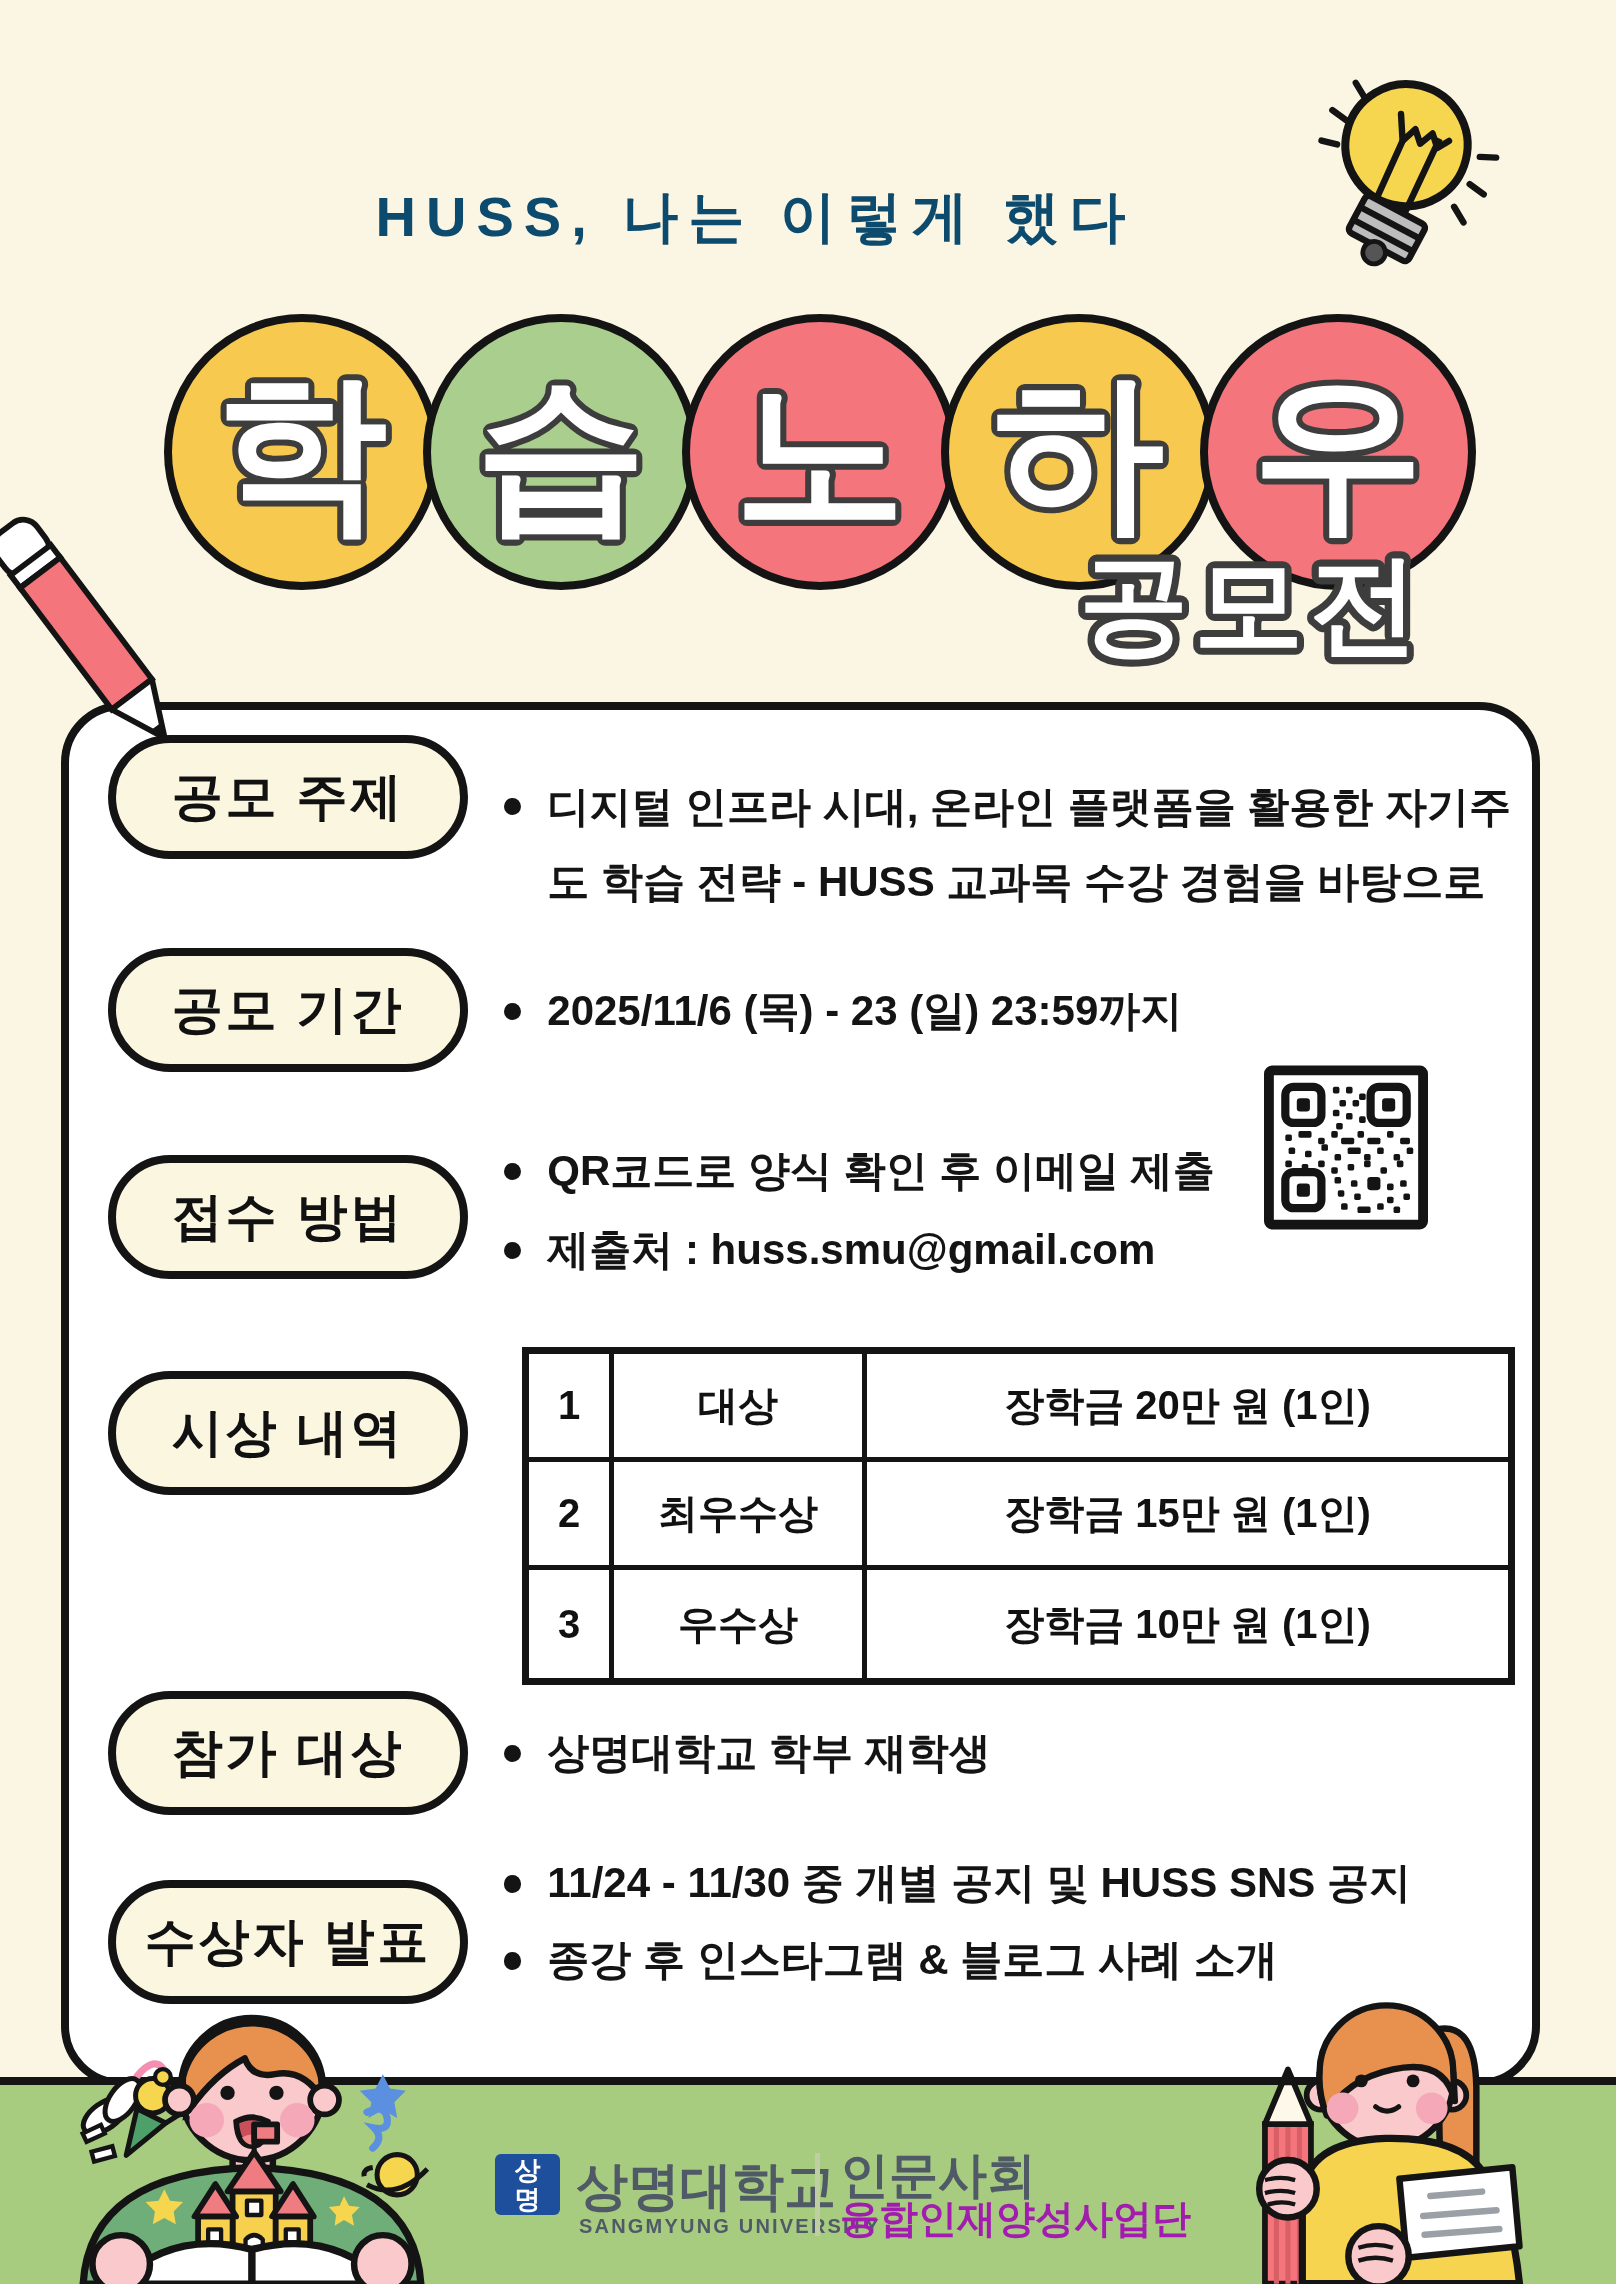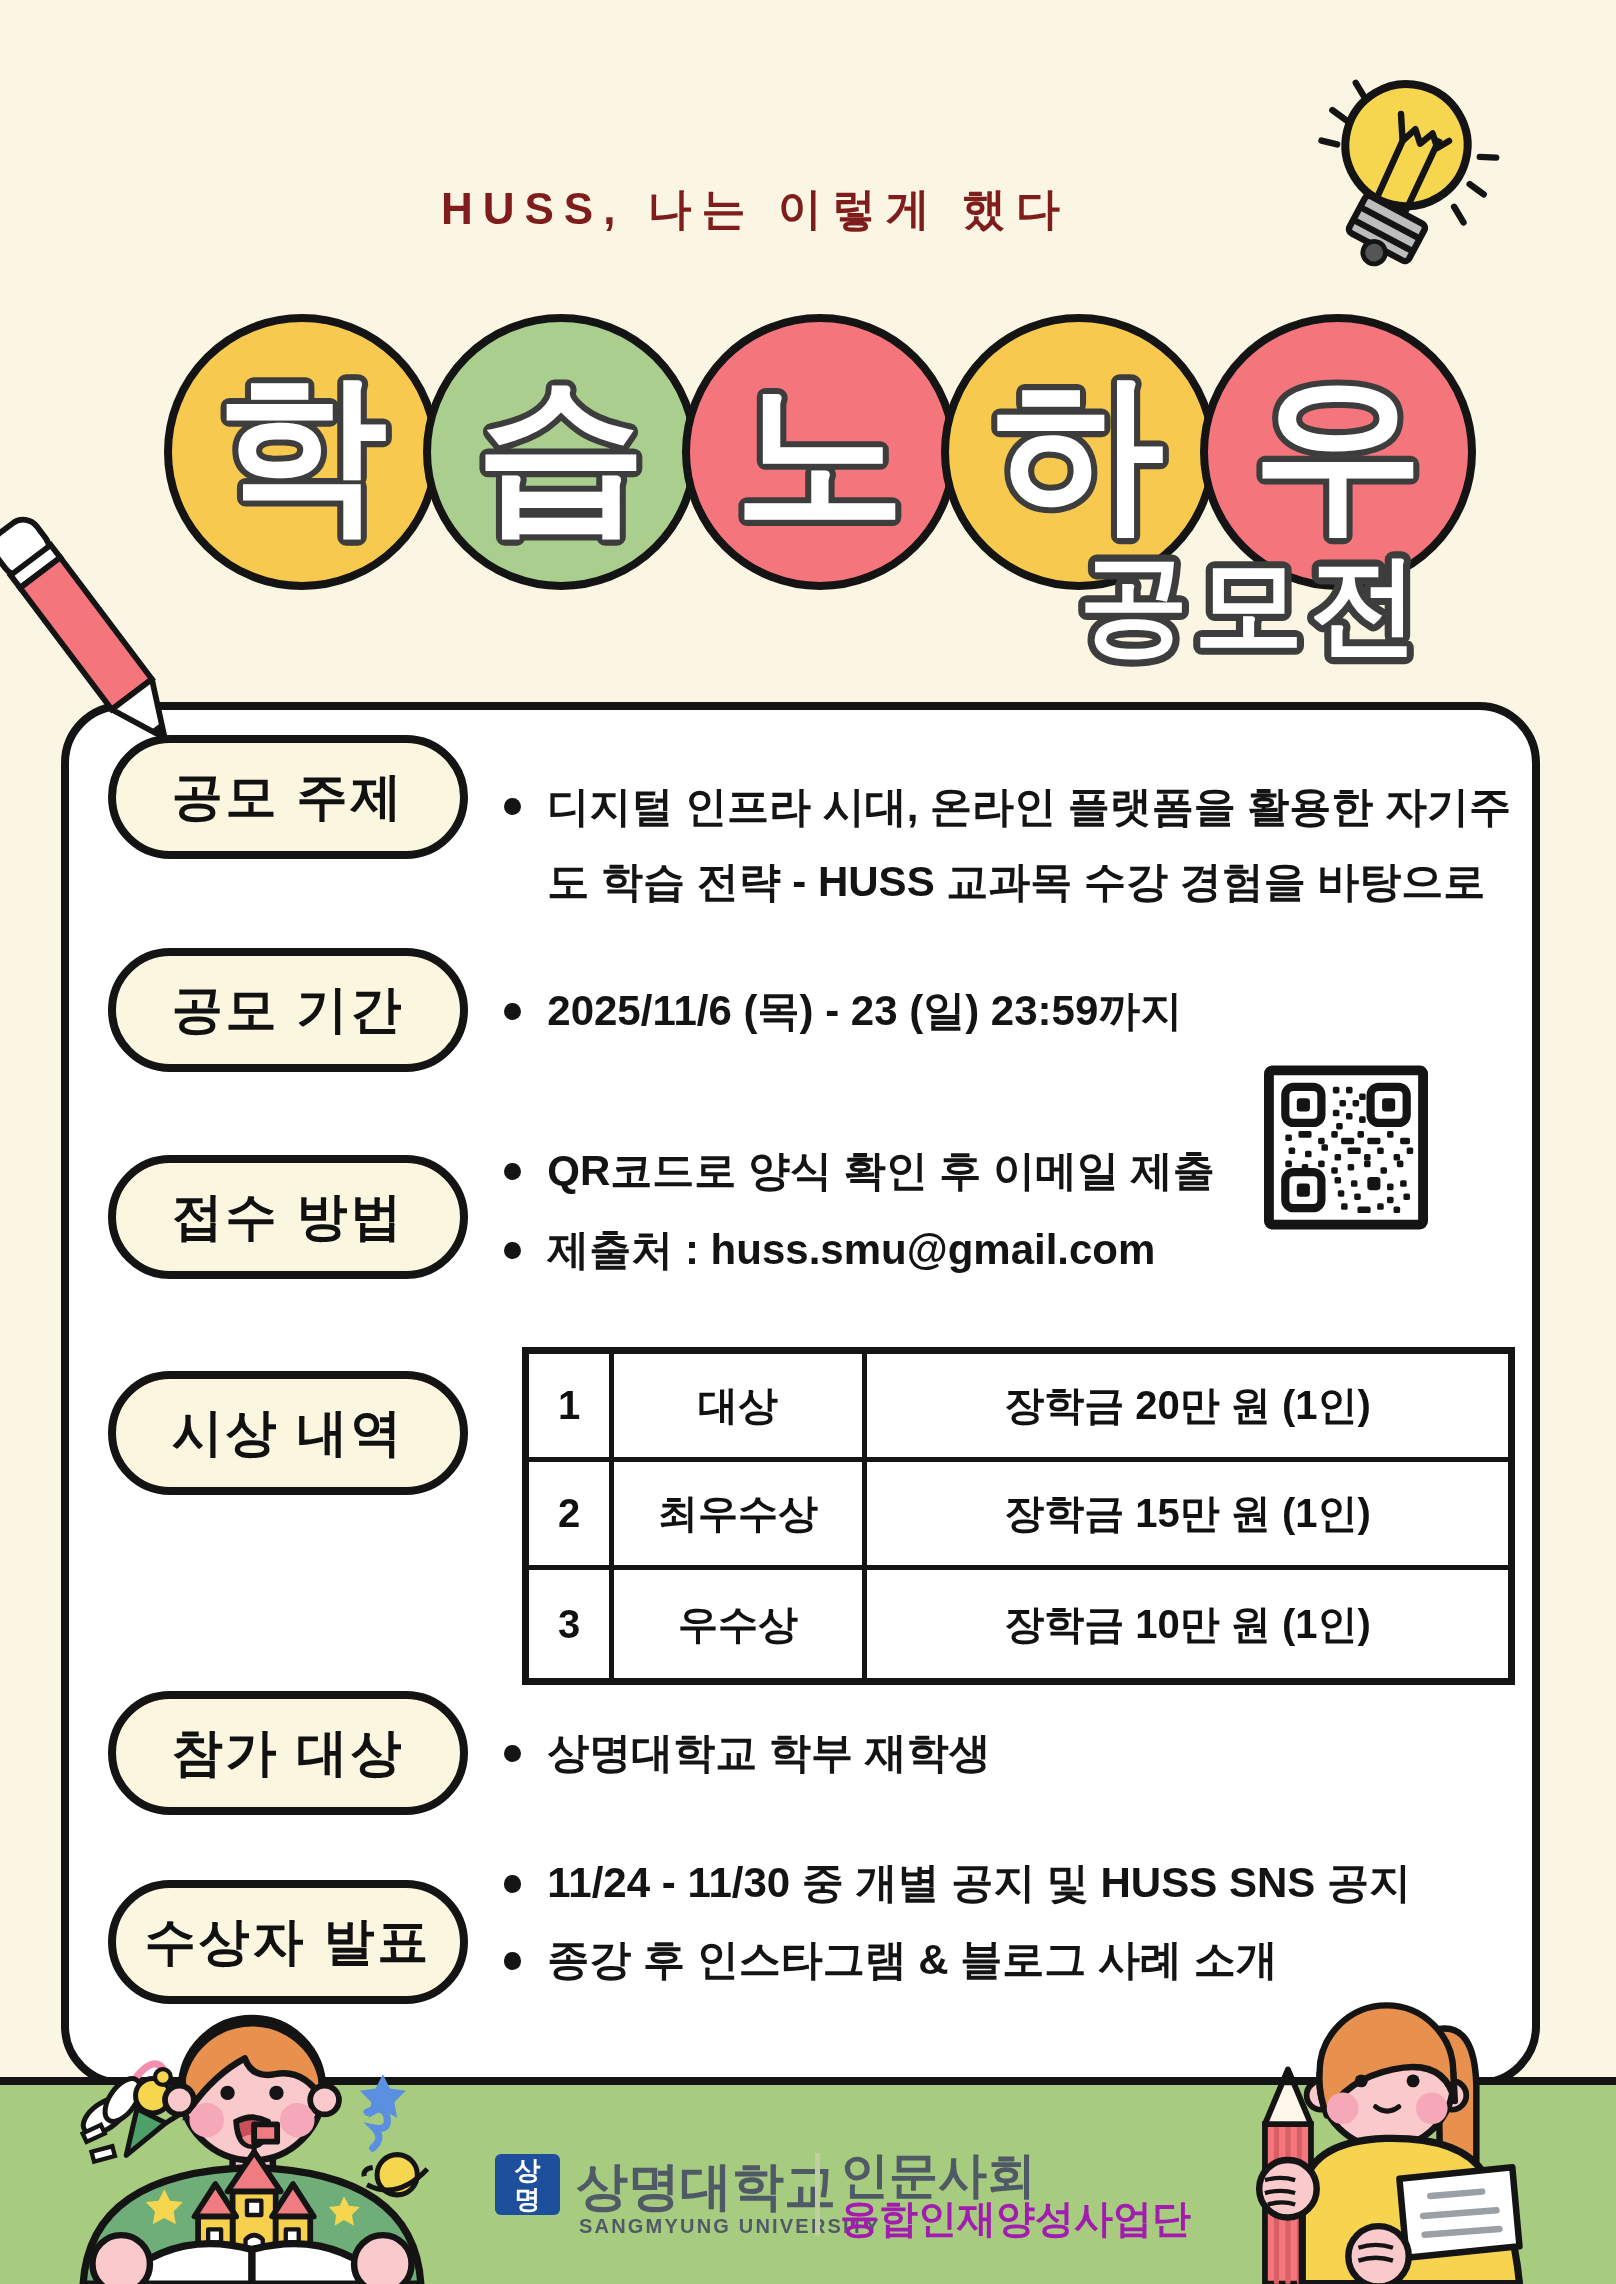--- a/index.html
+++ b/index.html
@@ -1,21 +1,21 @@
 <!DOCTYPE html>
 <html style="font-size:11.5px"><head>
 <meta charset="utf-8">
 <style>
   html,body{margin:0;padding:0;}
   body{width:1616px;height:2284px;position:relative;overflow:hidden;
        background:#FBF6E3;font-family:"Liberation Sans",sans-serif;color:#111;}
   .abs{position:absolute;}
   
-  .tagline{left:0;top:180px;width:1511px;text-align:center;font-size:44px;font-weight:700;
-           letter-spacing:10px;color:#7f1d1d;}
+  .tagline{left:0;top:180px;width:1511px;text-align:center;font-size:56px;font-weight:700;
+           letter-spacing:10px;color:#0c4a6e;}
   
   .circle{width:260px;height:260px;border-radius:50%;border:8px solid #141414;top:314px;z-index:2;}
   .c-yellow{background:#F7C94E;} .c-green{background:#A9CE8D;} .c-red{background:#F4757C;}
   .circle svg{width:100%;height:100%;}
   .circle text{font-family:"Liberation Sans",sans-serif;font-weight:700;font-size:238px;
                fill:#fff;stroke:#3D3D3D;stroke-width:17;paint-order:stroke;stroke-linejoin:round;}
   .suffix-svg{left:1056px;top:541px;width:392px;height:126px;z-index:2;}
   .suffix-svg text{font-family:"Liberation Sans",sans-serif;font-weight:700;font-size:152px;
                fill:#fff;stroke:#3D3D3D;stroke-width:20;paint-order:stroke;stroke-linejoin:round;letter-spacing:8px;}
   

